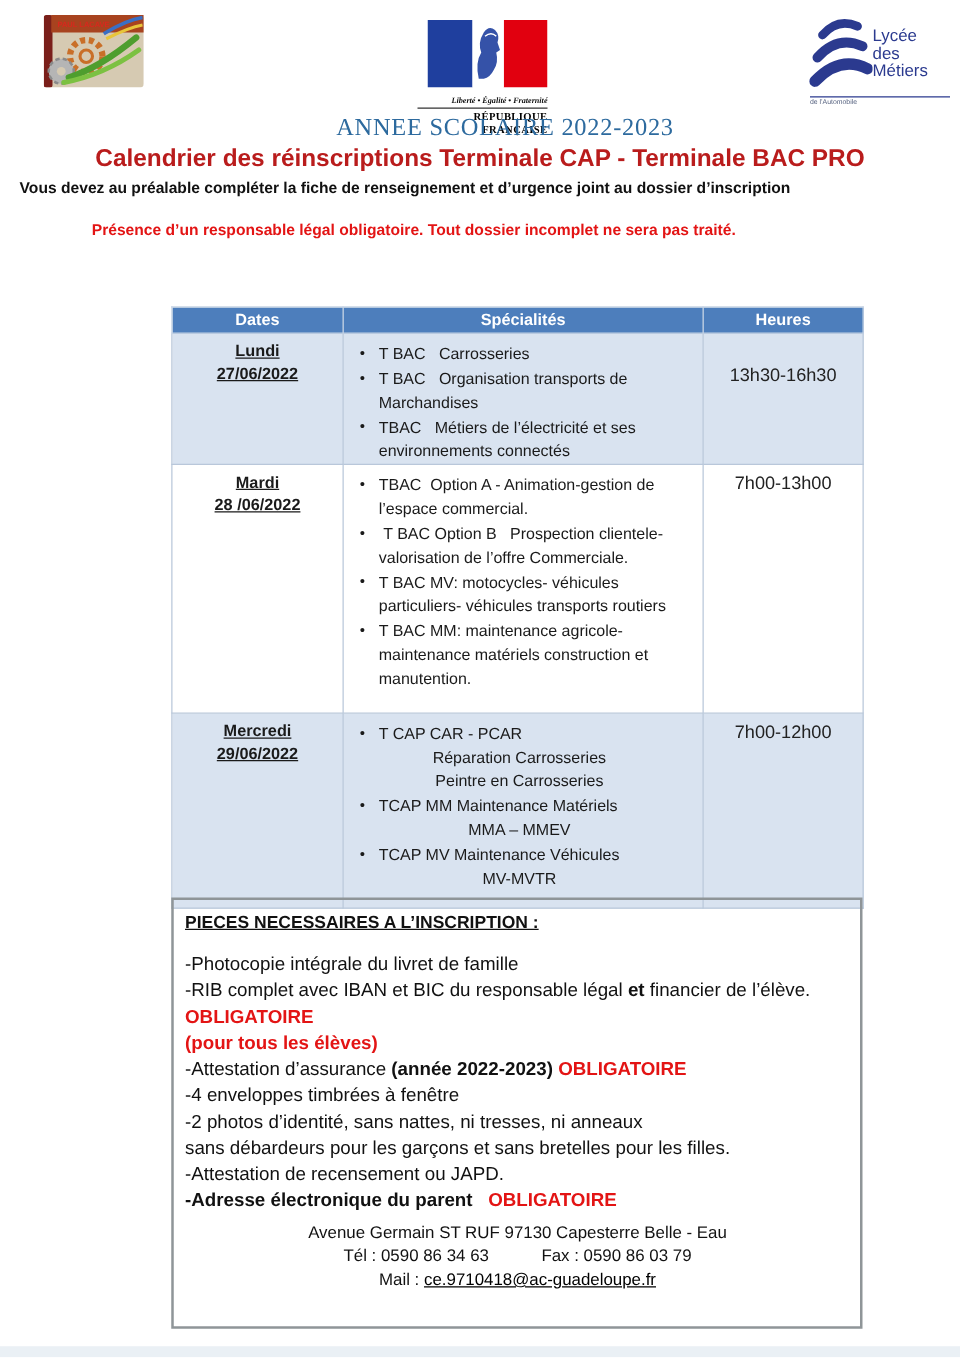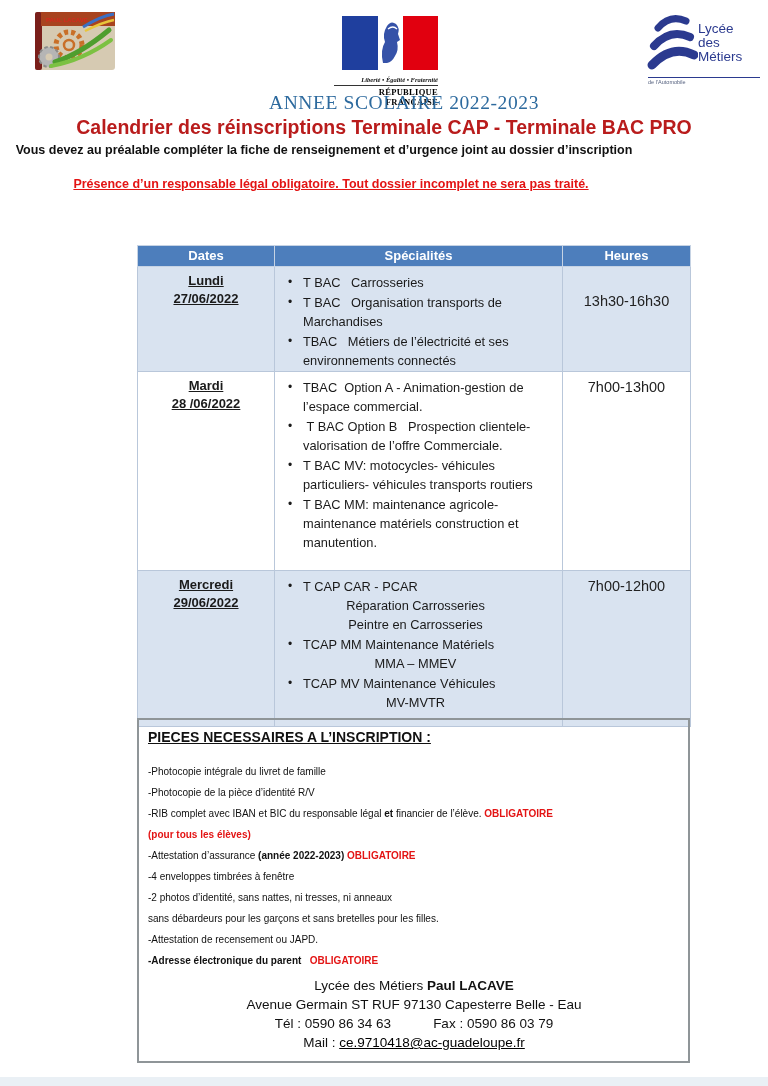--- a/index.html
+++ b/index.html
@@ -23,21 +23,21 @@
 
   
   .year-title{position:absolute;top:92px;left:0;width:768px;text-align:center;
               font-family:"Liberation Serif",serif;font-size:19.5px;letter-spacing:0.6px;
               color:var(--year-blue);padding-left:20px;}
   .main-title{position:absolute;top:116px;left:0;width:768px;text-align:center;
               font-size:19.5px;font-weight:bold;color:#b91c1c;}
   .subtitle{position:absolute;top:143px;left:0;width:648px;text-align:center;
             font-size:12.5px;font-weight:bold;color:#111;}
   .warning{position:absolute;top:177px;left:0;width:662px;text-align:center;
-           font-size:12.5px;font-weight:bold;color:var(--alert-red);text-decoration:underline;}
+           font-size:12.5px;font-weight:bold;color:var(--alert-red);}
 
   
   table.cal{position:absolute;left:137px;top:245px;width:553px;border-collapse:collapse;
             table-layout:fixed;}
   table.cal th{background:var(--header-blue);color:#fff;font-size:13px;font-weight:bold;
                padding:2px 0 3px 0;border:1px solid #c6d3e4;}
   table.cal td{border:1px solid #b9c7da;vertical-align:top;background:#fff;}
   tr.shaded td{background:var(--row-blue);}
   .row-0{height:95px;} .row-1{height:199px;} .row-2{height:156px;}
   .date-cell{text-align:center;font-weight:bold;font-size:13px;padding-top:5px;line-height:18px;}
@@ -48,21 +48,21 @@
   .itext{flex:1;padding-right:4px;}
   .main-line{white-space:pre-wrap;line-height:19px;}
   .subline{text-align:center;line-height:19px;padding-right:26px;}
   .hours-cell{text-align:center;font-size:14.5px;padding-top:7px;color:#222;}
   .row-0 .hours-cell{padding-top:26px;}
 
   
   .pieces-box{position:absolute;left:137px;top:718px;width:553px;height:345px;
               border:2px solid #8f9598;box-sizing:border-box;padding:9px 8px 0 9px;}
   .pieces-heading{font-size:14px;font-weight:bold;text-decoration:underline;color:#111;}
-  .pieces-lines{margin-top:16px;font-size:10px;line-height:21px;color:#111;}
+  .pieces-lines{margin-top:16px;font-size:15px;line-height:21px;color:#111;}
   .pline{white-space:pre-wrap;}
   .bold{font-weight:bold;}
   .redbold{font-weight:bold;color:var(--alert-red);}
 
   .footer{margin-top:5px;text-align:center;font-size:13.5px;line-height:19px;color:#111;}
   .f-row{display:flex;justify-content:center;gap:42px;}
   .mail-link{color:#000;text-decoration:underline;}
 
   .bottom-strip{position:absolute;left:0;bottom:0;width:768px;height:9px;background:#eaf0f5;}
 </style>
@@ -234,35 +234,31 @@
             <div>7h00-12h00</div>
           </td>
         </tr>
       </tbody>
   </table>
 
   <div class="pieces-box">
     <div class="pieces-heading">PIECES NECESSAIRES A L’INSCRIPTION :</div>
     <div class="pieces-lines">
         <div class="pline"><span>-Photocopie intégrale du livret de famille</span></div>
-        <div class="pline"><span>-Photocopie de la pièce d’identité R/V</span></div>
         <div class="pline"><span>-RIB complet avec IBAN et BIC du responsable légal </span><span class="bold">et</span><span> financier de l’élève. </span><span class="redbold">OBLIGATOIRE</span></div>
         <div class="pline"><span class="redbold">(pour tous les élèves)</span></div>
         <div class="pline"><span>-Attestation d’assurance </span><span class="bold">(année 2022-2023)</span><span> </span><span class="redbold">OBLIGATOIRE</span></div>
         <div class="pline"><span>-4 enveloppes timbrées à fenêtre</span></div>
         <div class="pline"><span>-2 photos d’identité, sans nattes, ni tresses, ni anneaux</span></div>
         <div class="pline"><span>sans débardeurs pour les garçons et sans bretelles pour les filles.</span></div>
         <div class="pline"><span>-Attestation de recensement ou JAPD.</span></div>
         <div class="pline"><span class="bold">-Adresse électronique du parent</span><span>   </span><span class="redbold">OBLIGATOIRE</span></div>
       </div>
 
     <div class="footer">
-      <div>
-        <span>Lycée des Métiers  </span><span class="bold">Paul LACAVE</span>
-      </div>
       <div>Avenue Germain ST RUF  97130 Capesterre Belle - Eau</div>
       <div class="f-row">
         <span>Tél : 0590 86 34 63</span>
         <span>Fax : 0590 86 03 79</span>
       </div>
       <div>
         <span>Mail : </span><a href="#" class="mail-link">ce.9710418@ac-guadeloupe.fr</a>
       </div>
     </div>
   </div>

